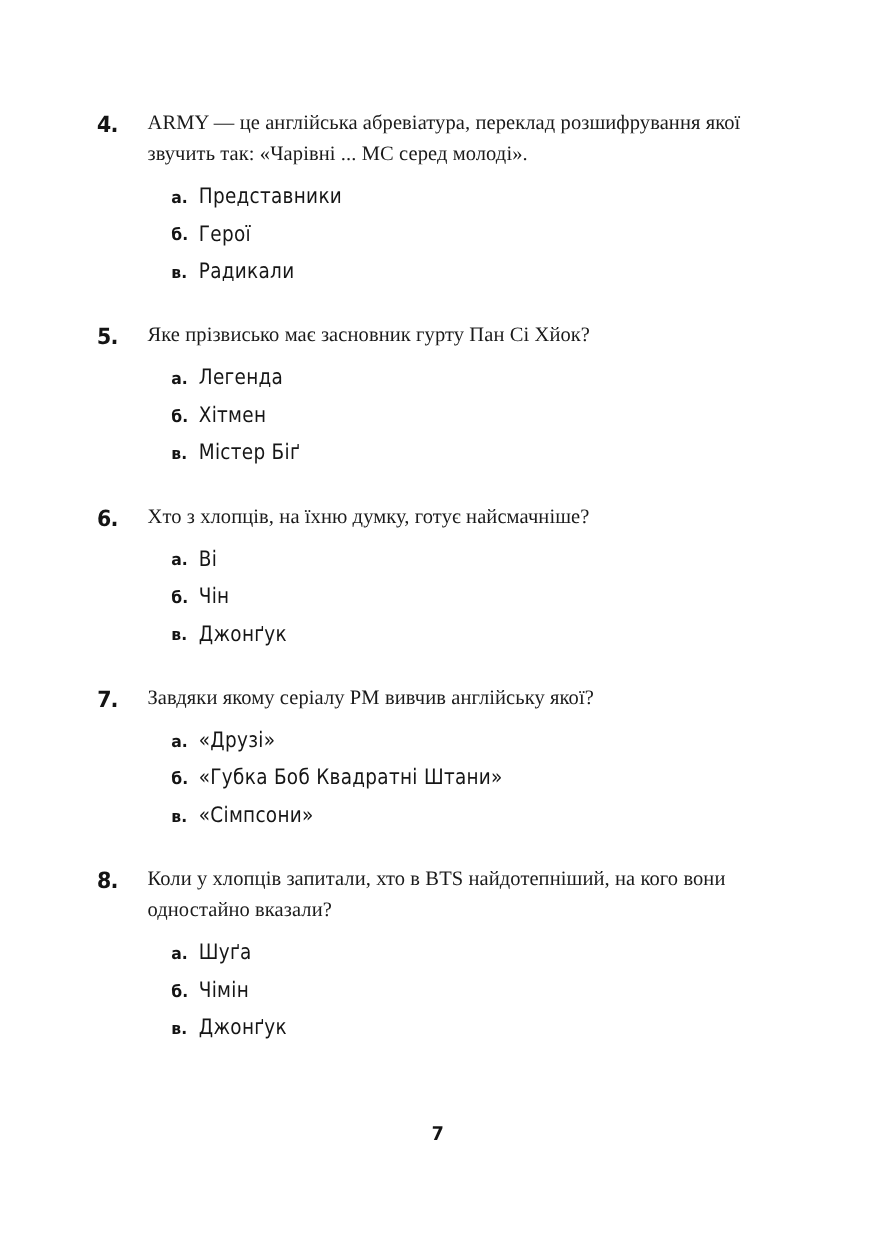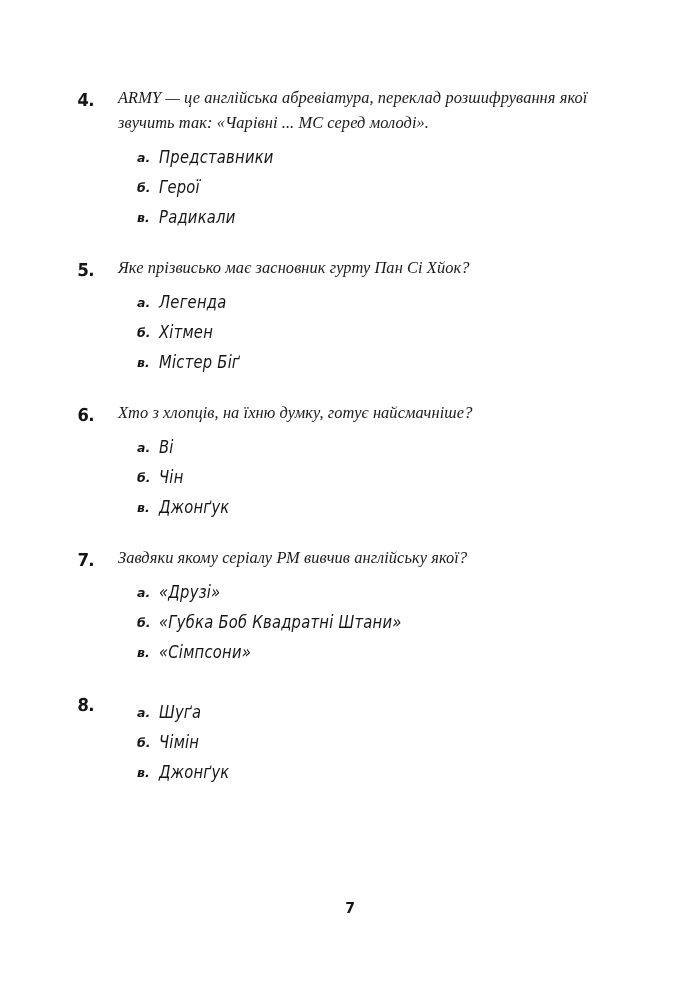--- a/index.html
+++ b/index.html
@@ -44,21 +44,20 @@
     letter-spacing: -0.5px;
     color: #141414;
     transform: scaleY(1.08) skewX(-2deg);
     transform-origin: left top;
     padding-top: 1px;
   }
 
   .q-body {
     flex: 1 1 auto;
     min-width: 0;
-    font-style: italic;
   }
 
   .q-text {
     font-family: "Liberation Serif", "DejaVu Serif", serif;
     font-size: 16.4px;
     line-height: 25px;
     color: #1a1a1a;
     max-width: 500px;
     letter-spacing: 0.08px;
   }
@@ -209,20 +208,21 @@
             <span class="opt-marker">в.</span>
             <span class="opt-text">«Сімпсони»</span>
           </li>
         </ul>
       </div>
     </div>
 
     <div class="question-block q8">
       <div class="q-number">8.</div>
       <div class="q-body">
+        <div class="q-text">Коли у хлопців запитали, хто в BTS найдотепніший, на кого вони одностайно вказали?</div>
         <ul class="options">
           <li class="option">
             <span class="opt-marker">а.</span>
             <span class="opt-text">Шуґа</span>
           </li>
           <li class="option">
             <span class="opt-marker">б.</span>
             <span class="opt-text">Чімін</span>
           </li>
           <li class="option">

